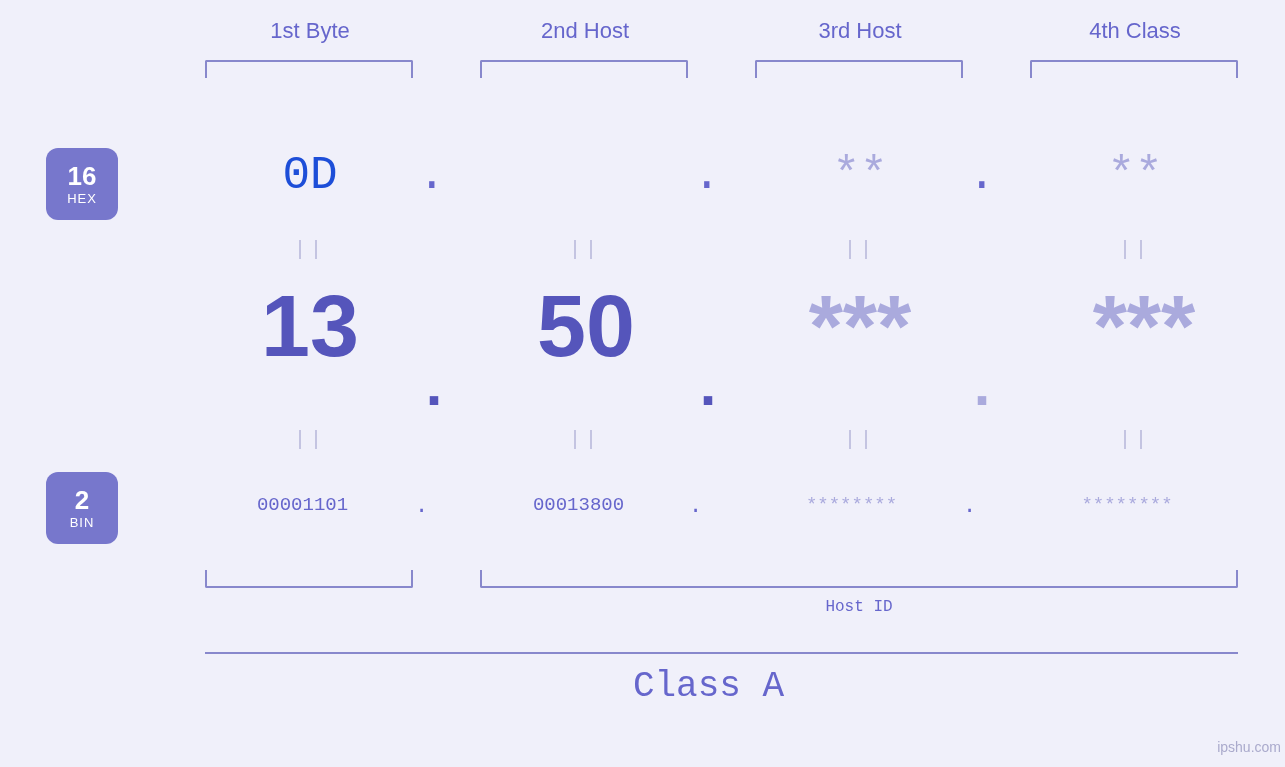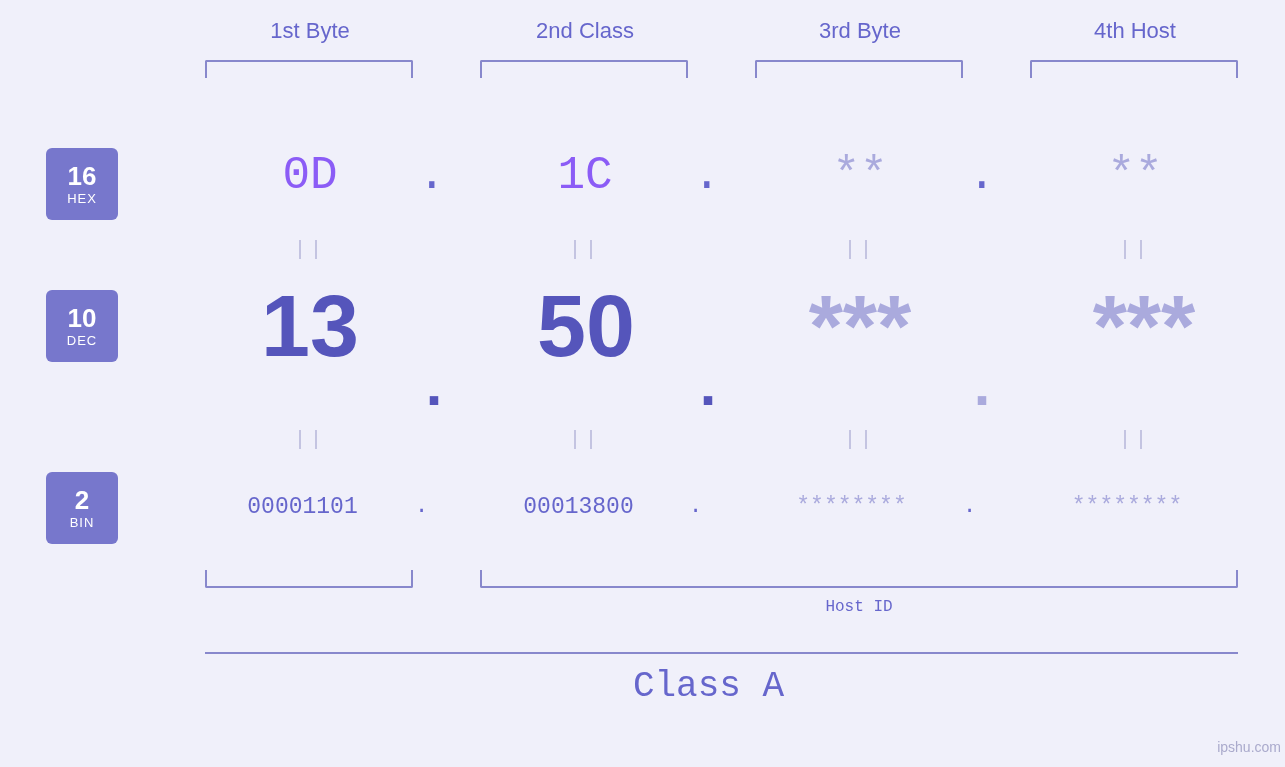--- a/index.html
+++ b/index.html
@@ -37,21 +37,21 @@
       height: 18px;
       border: 2px solid #8888cc;
       border-bottom: none;
       border-radius: 2px 2px 0 0;
       top: 60px;
     }
 
     
     .hex-val-abs {
       position: absolute;
-      color: #8b5cf6;
+      color: #1d4ed8;
       font-size: 46px;
       font-family: 'Courier New', monospace;
       text-align: center;
     }
 
     
     .eq1 {
       position: absolute;
       color: #bbbbdd;
       font-size: 20px;
@@ -77,21 +77,21 @@
       font-size: 20px;
       font-family: 'Courier New', monospace;
       letter-spacing: 4px;
       text-align: center;
     }
 
     
     .bin-val-abs {
       position: absolute;
       color: #6666cc;
-      font-size: 23px;
+      font-size: 19px;
       font-family: 'Courier New', monospace;
       text-align: center;
     }
 
     
     .dot-abs {
       position: absolute;
       color: #6666cc;
       font-family: 'Courier New', monospace;
       text-align: center;
@@ -103,68 +103,63 @@
       height: 18px;
       border: 2px solid #8888cc;
       border-top: none;
       border-radius: 0 0 2px 2px;
     }
 
     .badge {
       position: absolute;
       background: #7777cc;
       color: white;
-      border-radius: 6px;
+      border-radius: 12px;
       width: 72px;
       height: 72px;
       display: flex;
       flex-direction: column;
       align-items: center;
       justify-content: center;
     }
     .badge .bn { font-size: 26px; font-weight: bold; font-family: Arial, sans-serif; line-height: 1.1; }
     .badge .bl { font-size: 13px; font-family: Arial, sans-serif; letter-spacing: 1px; }
   </style>
 </head>
 <body>
 
 <div class="full-layout">
 
   <div class="hdr" style="left:205px; width:210px;">1st Byte</div>
-  <div class="hdr" style="left:480px; width:210px;">2nd Class</div>
-  <div class="hdr" style="left:755px; width:210px;">3rd Byte</div>
-  <div class="hdr" style="left:1030px; width:210px;">4th Host</div>
+  <div class="hdr" style="left:480px; width:210px;">2nd Host</div>
+  <div class="hdr" style="left:755px; width:210px;">3rd Host</div>
+  <div class="hdr" style="left:1030px; width:210px;">4th Class</div>
 
   <div class="brk-top" style="left:205px; width:208px;"></div>
   <div class="brk-top" style="left:480px; width:208px;"></div>
   <div class="brk-top" style="left:755px; width:208px;"></div>
   <div class="brk-top" style="left:1030px; width:208px;"></div>
 
   <div class="badge" style="left:46px; top:148px;">
     <span class="bn">16</span>
     <span class="bl">HEX</span>
   </div>
 
   <div class="hex-val-abs" style="left:205px; top:150px; width:210px;">0D</div>
   <div class="dot-abs" style="left:418px; top:150px; font-size:46px;">.</div>
-  <div class="hex-val-abs" style="left:480px; top:150px; width:210px;">1C</div>
   <div class="dot-abs" style="left:693px; top:150px; font-size:46px;">.</div>
   <div class="hex-val-abs" style="left:755px; top:150px; width:210px; color:#aaaadd;">**</div>
   <div class="dot-abs" style="left:968px; top:150px; font-size:46px;">.</div>
   <div class="hex-val-abs" style="left:1030px; top:150px; width:210px; color:#aaaadd;">**</div>
 
   <div class="eq1" style="left:205px; top:238px; width:210px;">||</div>
   <div class="eq1" style="left:480px; top:238px; width:210px;">||</div>
   <div class="eq1" style="left:755px; top:238px; width:210px;">||</div>
   <div class="eq1" style="left:1030px; top:238px; width:210px;">||</div>
 
-  <div class="badge" style="left:46px; top:290px;">
-    <span class="bn">10</span>
-    <span class="bl">DEC</span>
-  </div>
 
   <div class="dec-val-abs" style="left:190px; top:275px; width:240px;text-align:center;">13</div>
   <div class="dot-abs" style="left:416px; top:355px; font-size:60px; font-weight:bold; color:#5555bb;">.</div>
   <div class="dec-val-abs" style="left:466px; top:275px; width:240px;">50</div>
   <div class="dot-abs" style="left:690px; top:355px; font-size:60px; font-weight:bold; color:#5555bb;">.</div>
   <div class="dec-val-abs" style="left:740px; top:275px; width:240px; color:#aaaadd;">***</div>
   <div class="dot-abs" style="left:964px; top:355px; font-size:60px; font-weight:bold; color:#aaaadd;">.</div>
   <div class="dec-val-abs" style="left:1014px; top:275px; width:260px; color:#aaaadd;">***</div>
 
   <div class="eq2" style="left:205px; top:428px; width:210px;">||</div>

